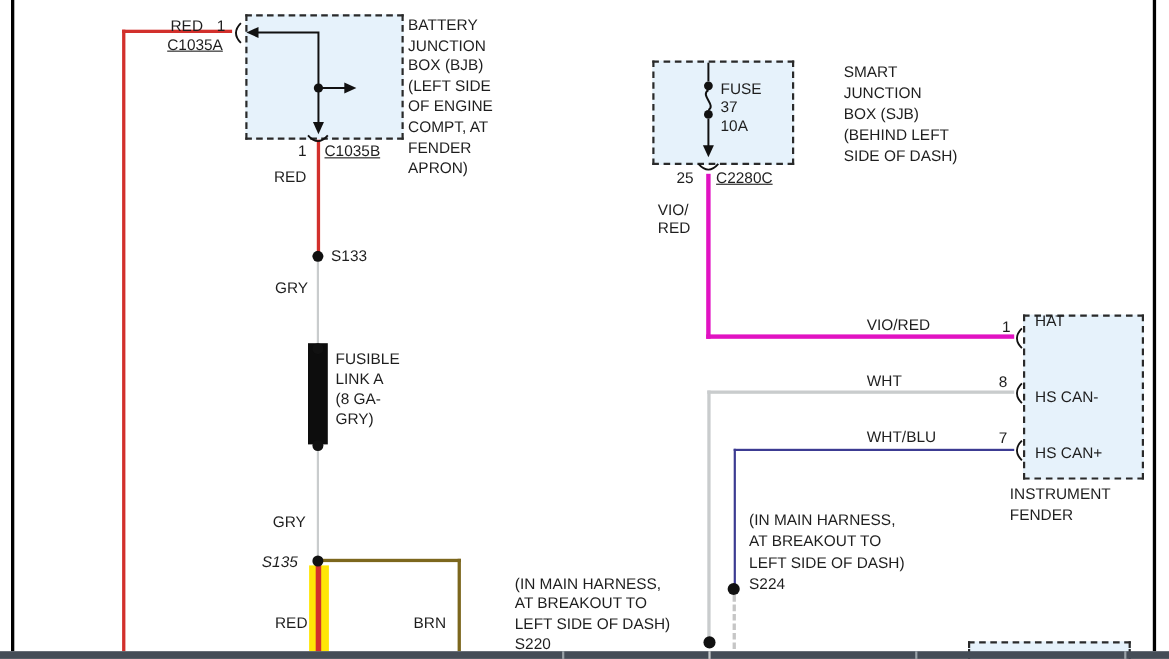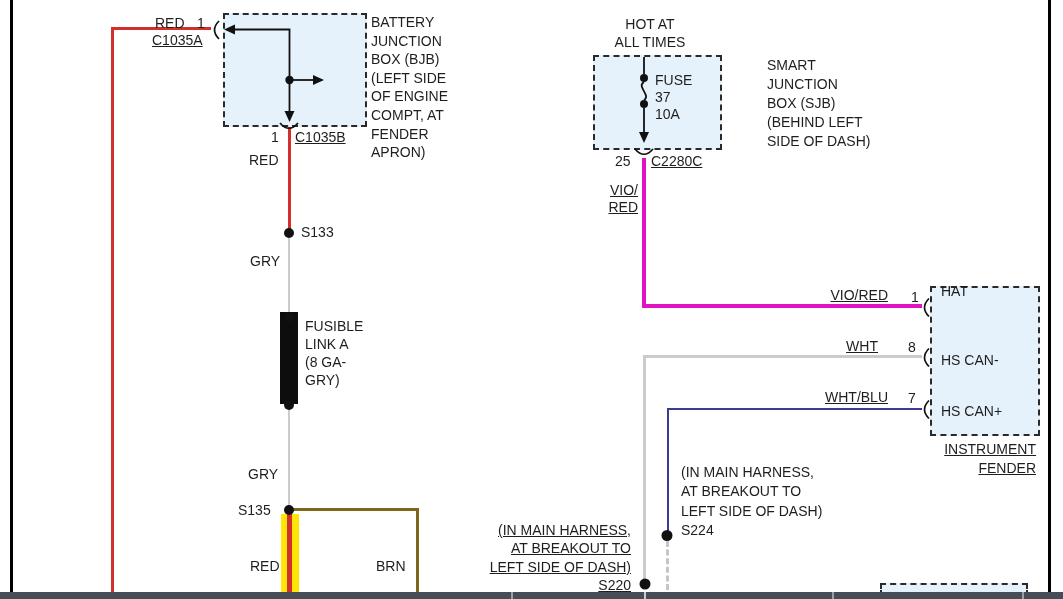--- a/index.html
+++ b/index.html
@@ -1,19 +1,19 @@
 <!DOCTYPE html>
 <html><head>
 <meta charset="utf-8">
 <style>
   html,body{margin:0;padding:0;background:#fff;}
   #canvas{position:relative;width:1063px;height:599px;background:#ffffff;overflow:hidden;
           font-family:"Liberation Sans",sans-serif;color:#1e1e1e;}
   .lbl{position:absolute;font-size:14px;line-height:15px;white-space:pre-line;z-index:6;}
-  .rt{text-align:right;text-decoration:underline;}
+  .rt{}
   .ctr{text-align:center;}
   .ul{text-decoration:underline;}
   .box{position:absolute;background:#E6F2FB;border:2px dashed #2a2a2a;z-index:1;}
   .wire{position:absolute;z-index:2;}
   .red{background:#D2302C;}
   .gry{background:#C9CCCD;}
   .brn{background:#7C671D;}
   .mag{background:#E112C2;}
   .blu{background:#3C3B92;}
   .yel{background:#FFE606;}
@@ -101,26 +101,24 @@
   <div class="lbl ul" style="left:295px;top:130px;">C1035B</div>
   <div class="lbl" style="left:249px;top:153px;">RED</div>
 
   <div class="lbl" style="left:301px;top:225px;">S133</div>
   <div class="lbl" style="left:250px;top:254px;">GRY</div>
   <div class="lbl" style="left:305px;top:317px;line-height:18px;">FUSIBLE
 LINK A
 (8 GA-
 GRY)</div>
   <div class="lbl" style="left:248px;top:467px;">GRY</div>
-  <div class="lbl" style="left:238px;top:503px;">S135</div>
+  <div class="lbl" style="left:238px;top:503px;font-style:italic;">S135</div>
   <div class="lbl" style="left:250px;top:559px;">RED</div>
   <div class="lbl" style="left:376px;top:559px;text-align:center;">BRN</div>
 
-  <div class="lbl ctr" style="left:600px;top:15px;width:100px;line-height:18px;">HOT AT
-ALL TIMES</div>
   <div class="lbl" style="left:655px;top:72px;line-height:17px;">FUSE
 37
 10A</div>
   <div class="lbl" style="left:727px;top:56px;line-height:19px;margin-left:40px;">SMART
 JUNCTION
 BOX (SJB)
 (BEHIND LEFT
 SIDE OF DASH)</div>
   <div class="lbl" style="left:615px;top:154px;">25</div>
   <div class="lbl ul" style="left:651px;top:154px;">C2280C</div>

